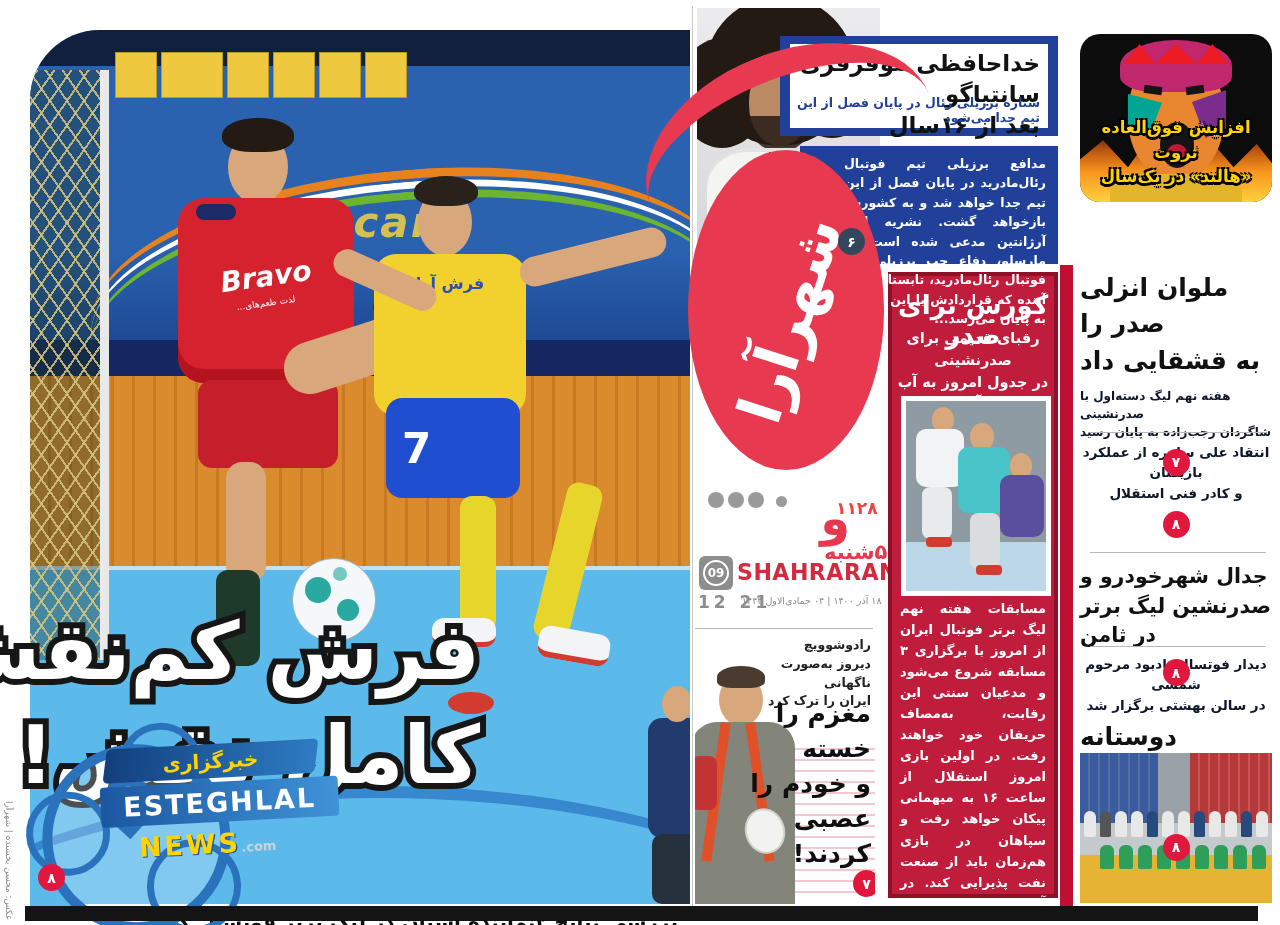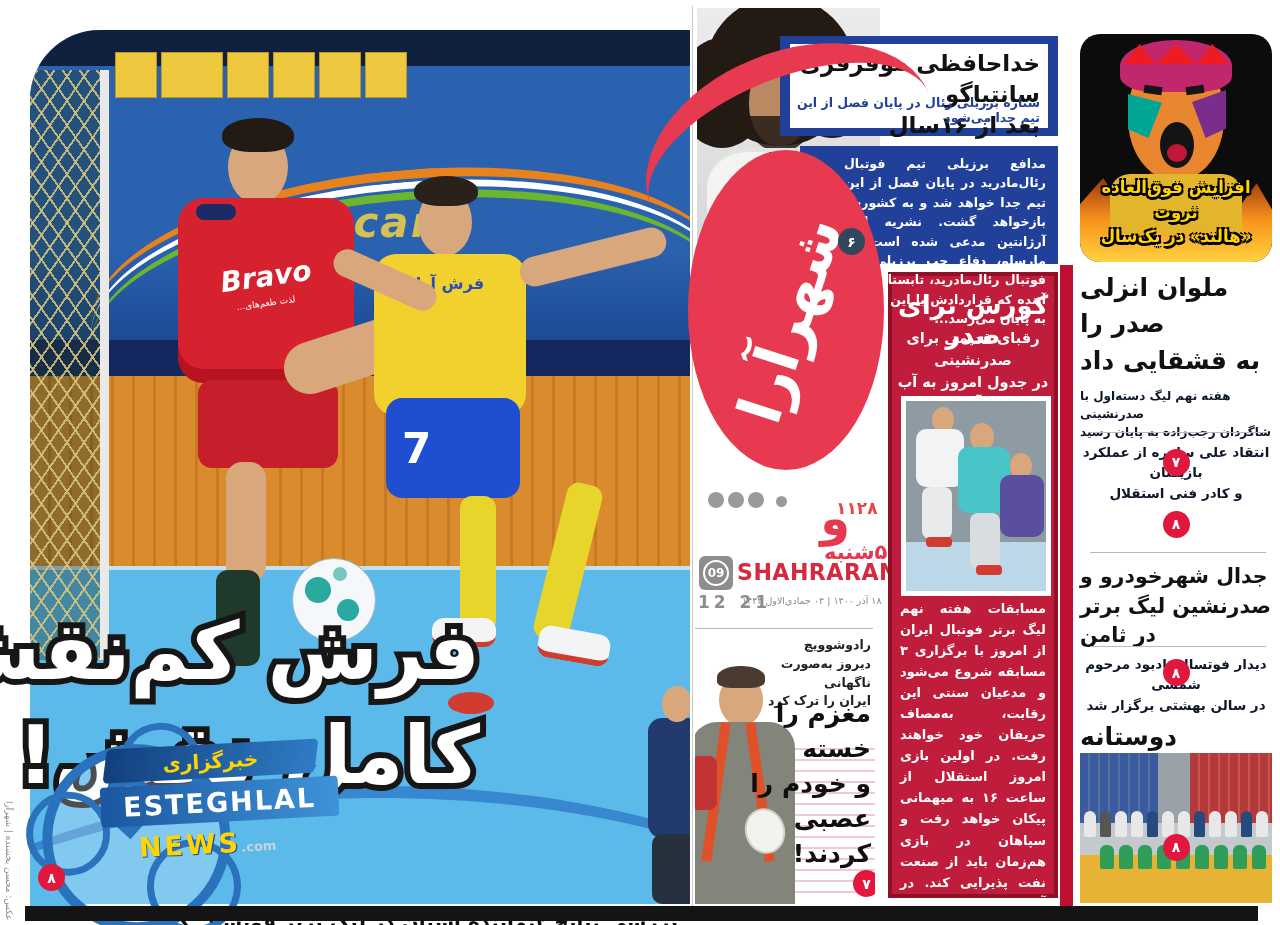--- a/index.html
+++ b/index.html
@@ -59,21 +59,21 @@
   .m-photo{left:697px;top:8px;width:183px;height:234px;background:linear-gradient(180deg,#ececee,#d8d8da);overflow:hidden;}
   .m-hair{background:#241a14;border-radius:50%;}
   .bluebox{left:780px;top:36px;width:278px;height:100px;background:#20409a;z-index:5;}
   .bluebox .panel{position:absolute;left:10px;top:8px;right:10px;bottom:8px;background:#fff;}
   .m-head{position:absolute;right:8px;top:4px;text-align:right;font-size:23px;font-weight:bold;color:#121212;
           line-height:1.35;white-space:pre-line;}
   .m-sub{position:absolute;right:8px;bottom:3px;font-size:12.5px;font-weight:bold;color:#20409a;}
   .m-body{left:800px;top:146px;width:258px;height:118px;background:#20409a;z-index:4;}
   .m-body p{margin:8px 12px 0 44px;color:#fff;font-size:12.5px;font-weight:bold;line-height:1.55;text-align:justify;}
   
-  .haaland{left:1080px;top:34px;width:192px;height:228px;border-radius:20px;background:#0c0c0c;overflow:hidden;z-index:5;}
+  .haaland{left:1080px;top:34px;width:192px;height:168px;border-radius:20px;background:#0c0c0c;overflow:hidden;z-index:5;}
   .h-cap{position:absolute;left:0;right:0;bottom:12px;text-align:center;font-size:16.5px;font-weight:bold;color:#ffd400;
          line-height:1.5;white-space:pre-line;
          text-shadow:-2px -2px 0 #000,2px -2px 0 #000,-2px 2px 0 #000,2px 2px 0 #000,0 3px 0 #000;}
   
   .blob{left:688px;top:150px;width:196px;height:320px;border-radius:50%;background:#e73a51;z-index:6;}
   .swoosh{left:640px;top:52px;width:300px;height:170px;border-radius:50%;border-top:26px solid #e73a51;
           transform:rotate(-22deg);z-index:6;}
   .blobtxt{left:700px;top:200px;width:180px;height:240px;z-index:7;display:flex;align-items:center;justify-content:center;}
   .blobtxt span{color:#fff;font-size:60px;font-weight:bold;transform:rotate(-72deg);}
   .sport{z-index:7;}

